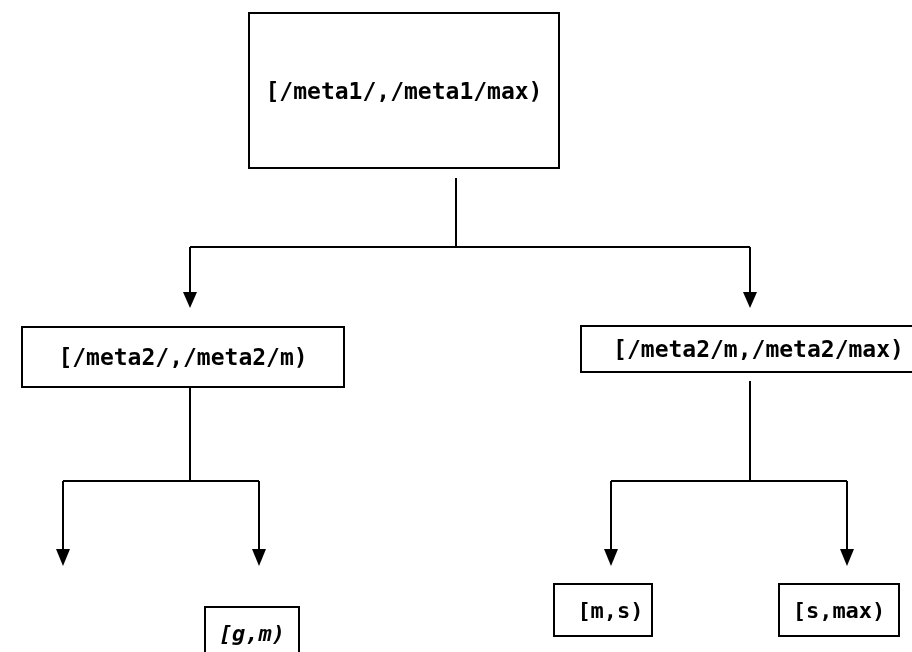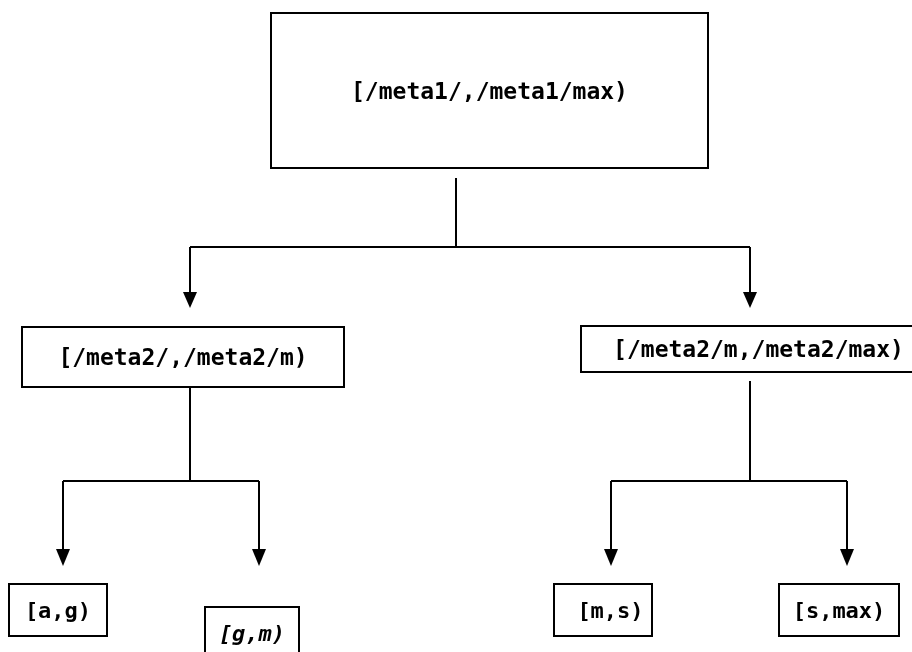--- a/index.html
+++ b/index.html
@@ -44,21 +44,21 @@
     background: var(--bg);
     color: var(--text);
     display: flex;
     align-items: center;
     justify-content: center;
     font-size: 22px;
     font-weight: bold;
     white-space: nowrap;
   }
   .node-large { font-size: 23px; }
-  .node-root  { left: 270px; top: 12px;  width: 439px; height: 157px; }
+  .node-root  { left: 248px; top: 12px;  width: 312px; height: 157px; }
   .node-l2a   { left: 21px;  top: 326px; width: 324px; height: 62px; }
   .node-l2b   { left: 580px; top: 325px; width: 357px; height: 48px; text-align: right; }
   .node-leaf1 { left: 8px;   top: 583px; width: 100px; height: 54px; }
   .node-leaf2 { left: 204px; top: 606px; width: 96px; height: 54px; font-style: italic; }
   .node-leaf3 { left: 553px; top: 583px; width: 100px; height: 54px; padding-left: 15px; }
   .node-leaf4 { left: 778px; top: 583px; width: 122px; height: 54px; text-align: center; }
 </style>
 </head>
 <body>
 
@@ -84,21 +84,20 @@
       <polygon points="840,549 854,549 847,566"></polygon>
     </g>
   </svg>
 
   <div class="node node-large node-root">[/meta1/,/meta1/max)</div>
 
   <div class="node node-large node-l2a">[/meta2/,/meta2/m)</div>
 
   <div class="node node-large node-l2b">[/meta2/m,/meta2/max)</div>
 
-  <div class="node node-leaf1">[a,g)</div>
 
   <div class="node node-leaf2">[g,m)</div>
 
   <div class="node node-leaf3">[m,s)</div>
 
   <div class="node node-leaf4">[s,max)</div>
 
 </div>
 
 </body></html>

